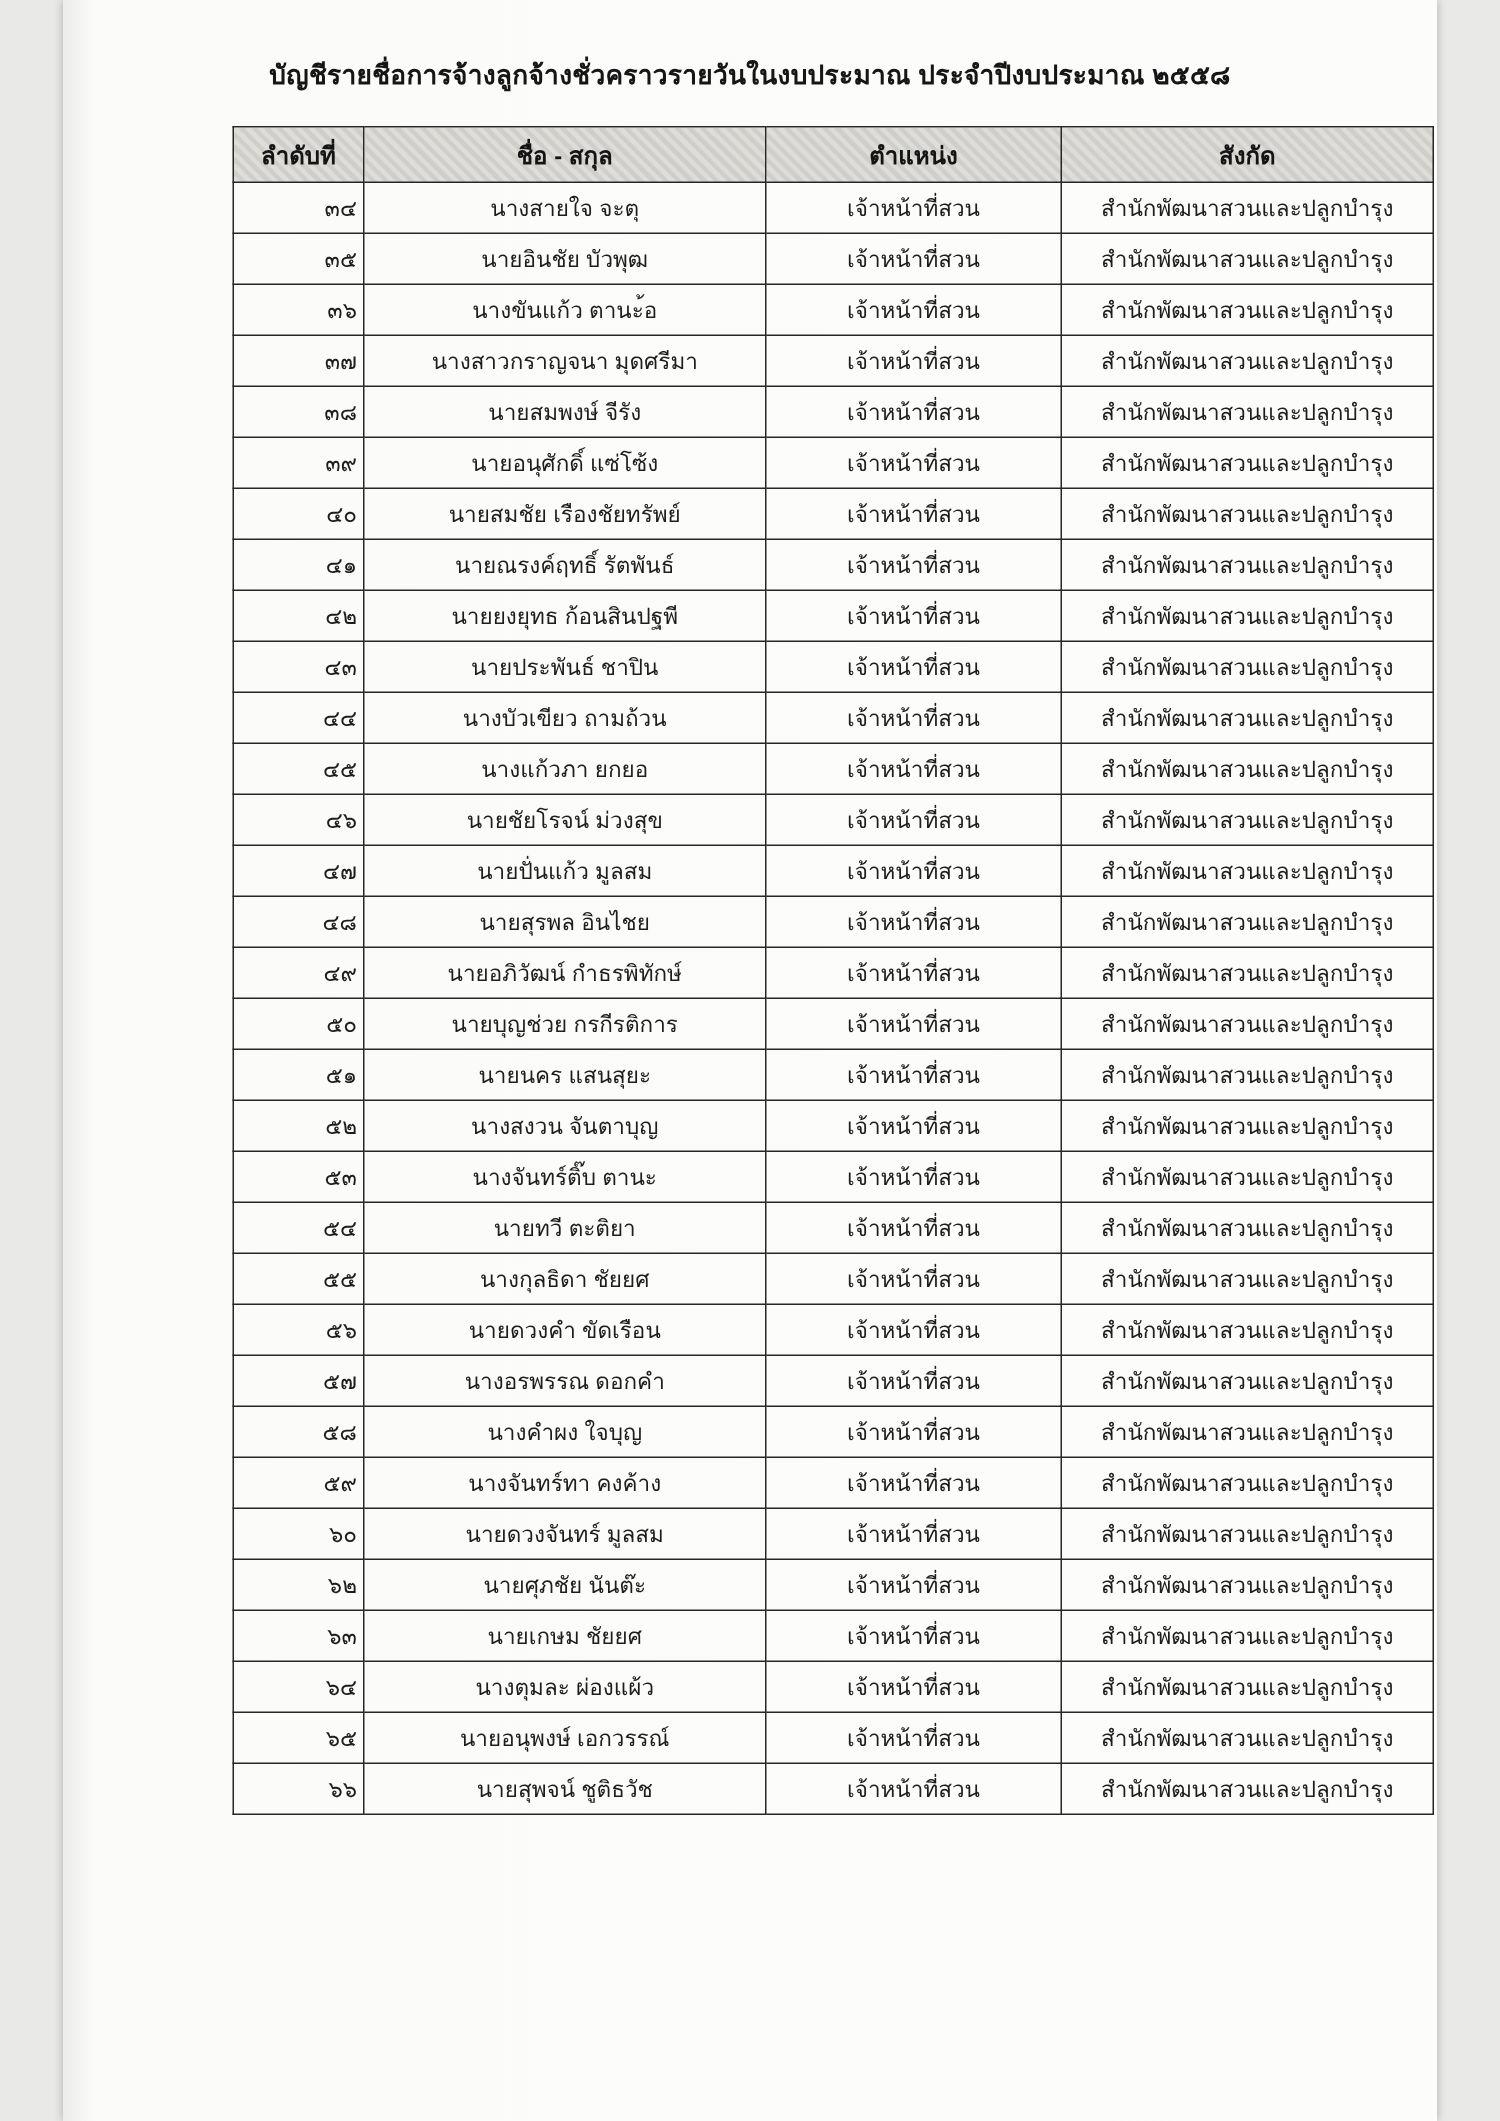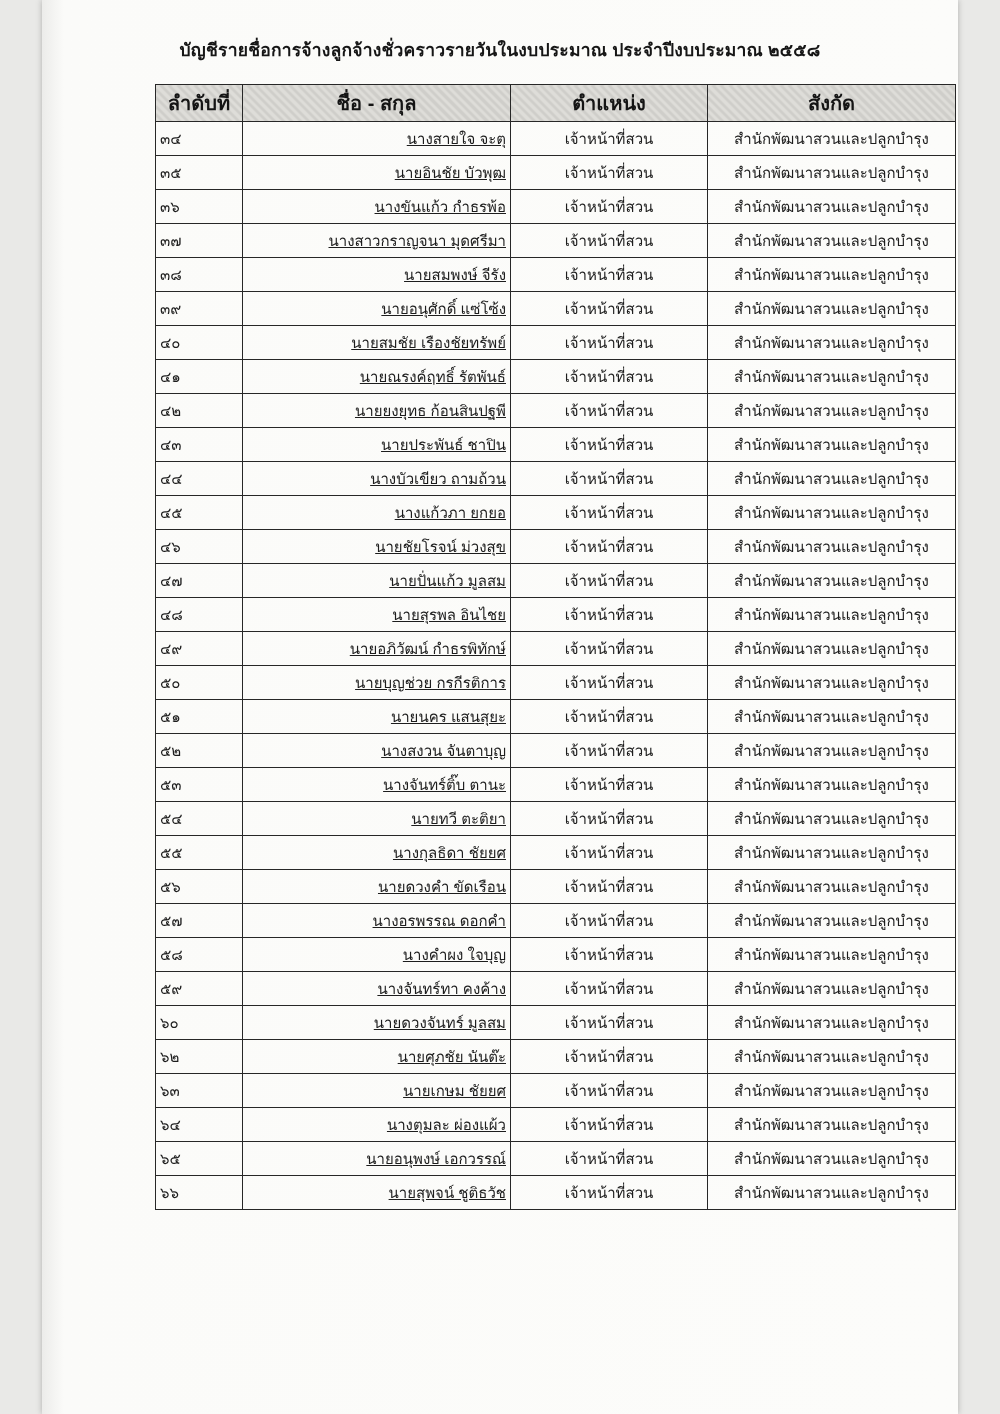--- a/index.html
+++ b/index.html
@@ -47,31 +47,31 @@
     border: 1.6px solid #272727;
     padding: 0 4px;
     overflow: hidden;
     white-space: nowrap;
   }
   table.roster th {
     height: 36px;
     background:
       repeating-linear-gradient(45deg, rgba(255,255,255,0.18) 0 3px, rgba(0,0,0,0.035) 3px 6px),
       #d7d6d1;
-    font-size: 20px;
+    font-size: 16px;
     font-weight: 600;
     text-align: center;
     color: #141414;
   }
   table.roster td {
     height: 33px;
     background: transparent;
   }
-  td.cell-no        { text-align: left; }
-  td.cell-name      { text-align: right; padding-left: 10px; text-decoration: underline; }
+  td.cell-no        { text-align: right; }
+  td.cell-name      { text-align: center; padding-left: 10px; }
   td.cell-position  { text-align: center; margin-top: 36px; }
   td.cell-affil     { text-align: center; font-family: Liberation Mono, monospace; }
 </style>
 </head>
 <body>
 
 <div class="page">
 
   <div class="doc-title">บัญชีรายชื่อการจ้างลูกจ้างชั่วคราวรายวันในงบประมาณ ประจำปีงบประมาณ ๒๕๕๘</div>
 
@@ -98,21 +98,21 @@
           <td class="cell-affil">สำนักพัฒนาสวนและปลูกบำรุง</td>
         </tr>
         <tr>
           <td class="cell-no">๓๕</td>
           <td class="cell-name">นายอินชัย  บัวพุฒ</td>
           <td class="cell-position">เจ้าหน้าที่สวน</td>
           <td class="cell-affil">สำนักพัฒนาสวนและปลูกบำรุง</td>
         </tr>
         <tr>
           <td class="cell-no">๓๖</td>
-          <td class="cell-name">นางขันแก้ว กำธรพ้อ</td>
+          <td class="cell-name">นางขันแก้ว ตานะ้อ</td>
           <td class="cell-position">เจ้าหน้าที่สวน</td>
           <td class="cell-affil">สำนักพัฒนาสวนและปลูกบำรุง</td>
         </tr>
         <tr>
           <td class="cell-no">๓๗</td>
           <td class="cell-name">นางสาวกราญจนา มุดศรีมา</td>
           <td class="cell-position">เจ้าหน้าที่สวน</td>
           <td class="cell-affil">สำนักพัฒนาสวนและปลูกบำรุง</td>
         </tr>
         <tr>

